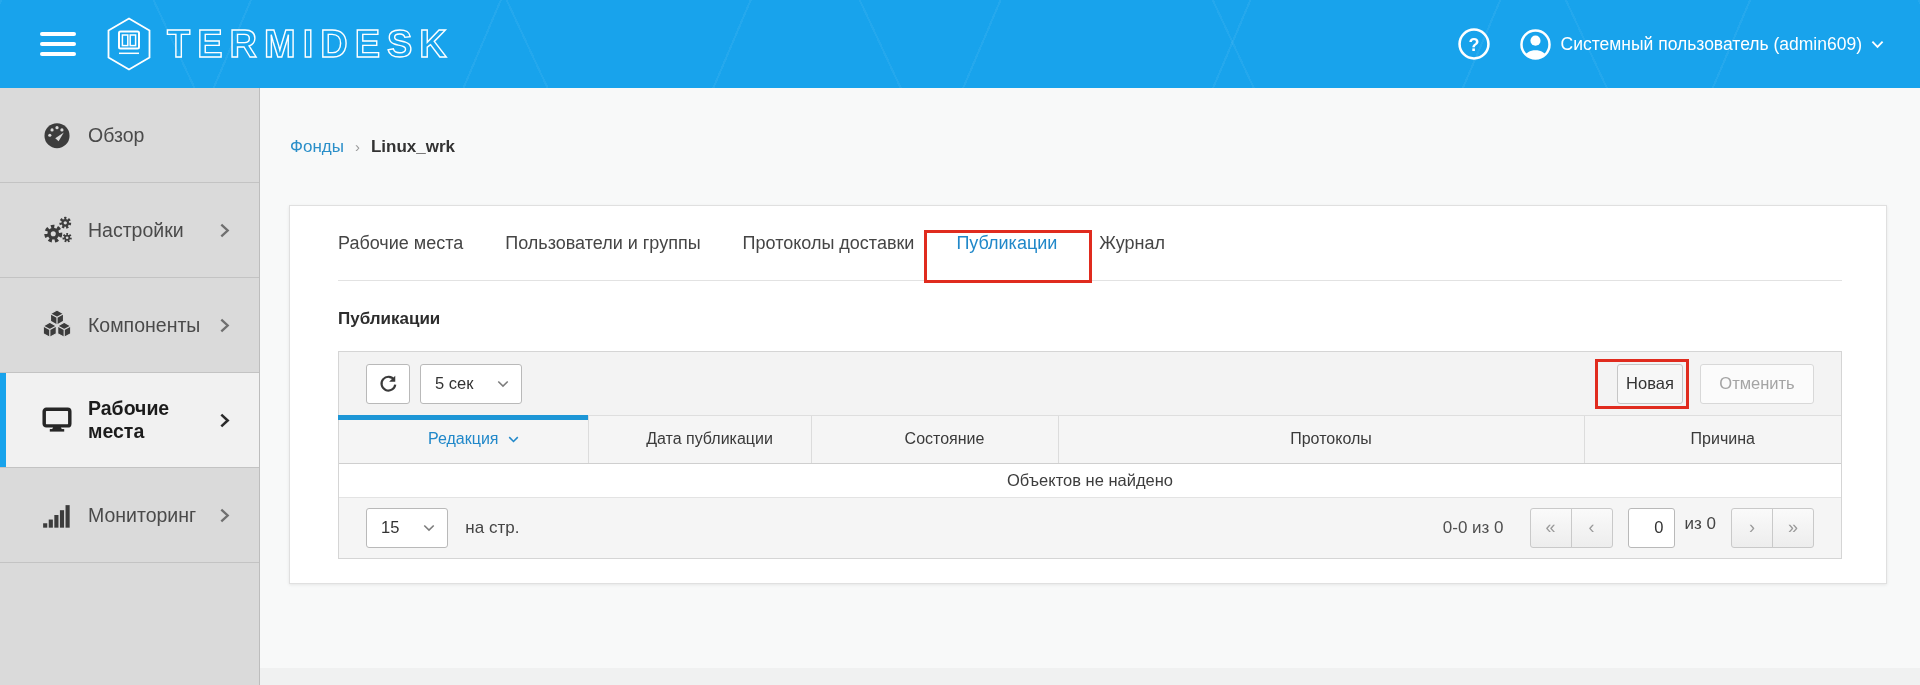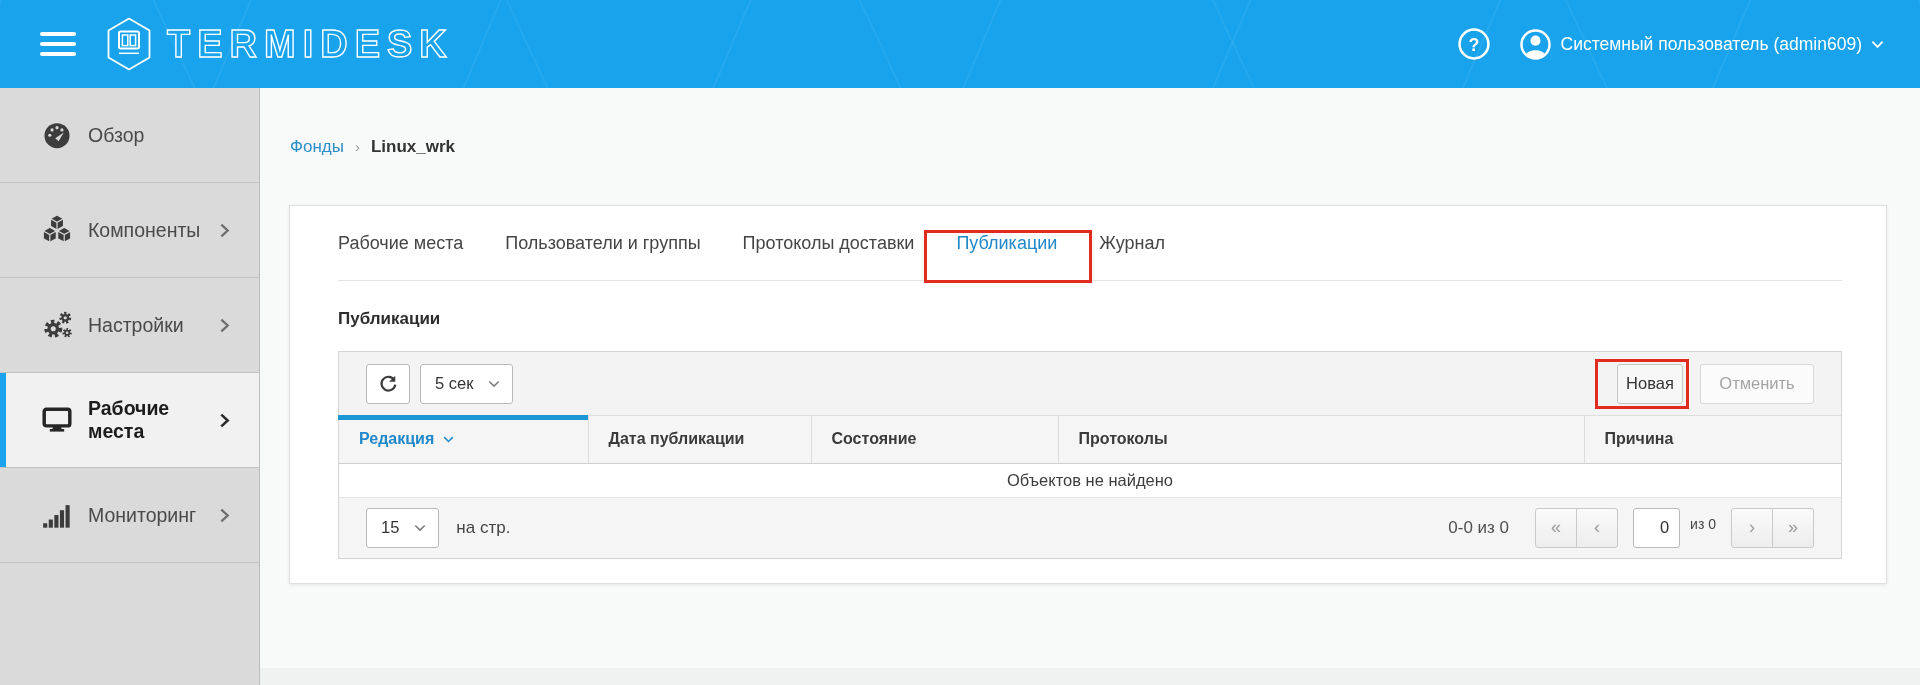--- a/index.html
+++ b/index.html
@@ -81,33 +81,33 @@
     display:flex; align-items:center; padding:0 27px; gap:10px;
   }
   .btn {
     height:40px; border:1px solid #c6c6c6; background:#f7f7f7; border-radius:3px;
     font-size:16.5px; color:#333; display:inline-flex; align-items:center; justify-content:center;
     cursor:pointer; font-family:inherit;
   }
   .icon-btn { width:44px; background:#fff; border-color:#b9b9b9; }
   .selectbox {
     height:40px; background:#fff; border:1px solid #b9b9b9; border-radius:3px;
-    display:inline-flex; align-items:center; gap:15px; padding:0 12px 0 14px;
+    display:inline-flex; align-items:center; gap:24px; padding:0 12px 0 14px;
     font-size:16.5px; color:#333; cursor:pointer;
   }
   .toolbar-right { margin-left:auto; display:flex; align-items:center; gap:17px; }
   .btn-wrap { position:relative;padding-left:16px; }
   .btn-new { width:66px; }
   .btn-wrap .annotation { top:-5px; bottom:-5px; left:-6px; right:-6px; }
   .btn-cancel { width:114px; color:#a4a4a4; border-color:#d8d8d8; background:#fbfbfb; cursor:default; }
   
   table { width:100%; border-collapse:collapse; table-layout:fixed; }
   thead th {
-    height:47px; background:#f5f5f5; text-align:left; padding:0 0 0 20px;
-    font-size:16px; font-weight:700; color:#3a3a3a; position:relative;
+    height:47px; background:#f5f5f5; text-align:center; padding:0 0 0 20px;
+    font-size:16px; font-weight:400; color:#3a3a3a; position:relative;
     border-right:1px solid #dcdcdc; border-bottom:1px solid #cfcfcf; cursor:pointer;
   }
   thead th:last-child { border-right:none; }
   th.sorted { color:#2188c9; }
   th.sorted::before { content:""; position:absolute; top:-1px; left:-1px; right:0; height:5px; background:#1d96d6; }
   .sort-chevron { margin-left:9px; vertical-align:1px; }
   tbody td {
     height:34px; text-align:center; font-size:16.5px; color:#3d3d3d;
     background:#fff; border-bottom:1px solid #e3e3e3;
   }
@@ -123,21 +123,21 @@
     display:flex; align-items:center; justify-content:center; cursor:pointer;
   }
   .pager-group .pager-btn + .pager-btn { margin-left:-1px; }
   .pager-group .pager-btn:first-child { border-radius:3px 0 0 3px; }
   .pager-group .pager-btn:last-child { border-radius:0 3px 3px 0; }
   .group-first { margin-right:15px; }
   .page-input {
     width:47px; height:40px; border:1px solid #b9b9b9; border-radius:3px; background:#fff;
     text-align:right; padding:0 10px; font-size:16.5px; color:#333; font-family:inherit;
   }
-  .of-label { font-size:14px; color:#444; margin:0 15px 8px 10px; }
+  .of-label { font-size:17px; color:#444; margin:0 15px 8px 10px; }
   .bottom-strip { position:absolute; left:0; right:0; bottom:0; height:17px; background:#f0f1f1; }
 </style>
 </head>
 <body>
 
 <header class="topbar">
   <div class="hamburger">
     <span></span>
       <span></span>
       <span></span>
@@ -188,49 +188,49 @@
         <circle cx="12" cy="6.5" r="1.2" fill="#dadada"></circle>
         <circle cx="15.7" cy="8.2" r="1.2" fill="#dadada"></circle>
         <path d="M10.7 14.4 L17.1 10.2 L13.2 16.6 Z" fill="#dadada"></path>
       </svg>
       <span class="side-label">Обзор</span>
     </div>
 
     <div class="side-item">
       <svg class="side-icon" viewBox="0 0 24 24">
         <defs>
-          <g id="cube">
-            <path d="M0 -5.6 L4.9 -2.9 L4.9 2.9 L0 5.6 L-4.9 2.9 L-4.9 -2.9 Z" fill="#3c3c3c" stroke="#dadada" stroke-width="0.9"></path>
-            <path d="M-4.9 -2.9 L0 -0.2 L4.9 -2.9 M0 -0.2 L0 5.6" stroke="#dadada" stroke-width="0.9" fill="none"></path>
-          </g>
-        </defs>
-        <use href="#cube" transform="translate(12,6.4)"></use>
-        <use href="#cube" transform="translate(6.6,15.6)"></use>
-        <use href="#cube" transform="translate(17.4,15.6)"></use>
-      </svg>
-      <span class="side-label">Компоненты</span>
-      <svg class="side-chevron" viewBox="0 0 16 16">
-        <path d="M5 2.5 L11 8 L5 13.5" fill="none" stroke="#6f6f6f" stroke-width="2.2"></path>
-      </svg>
-    </div>
-
-    <div class="side-item">
-      <svg class="side-icon" viewBox="0 0 24 24">
-        <defs>
           <g id="gear">
             <circle r="5.1" fill="none" stroke="#3c3c3c" stroke-width="3.3" stroke-dasharray="2.4 2.05"></circle>
             <circle r="4.4" fill="#3c3c3c"></circle>
             <circle r="1.9" fill="#dadada"></circle>
           </g>
         </defs>
         <use href="#gear" transform="translate(9.2,14.8)"></use>
         <use href="#gear" transform="translate(18.2,6.6) scale(0.66)"></use>
         <use href="#gear" transform="translate(19.6,17.8) scale(0.52)"></use>
       </svg>
       <span class="side-label">Настройки</span>
+      <svg class="side-chevron" viewBox="0 0 16 16">
+        <path d="M5 2.5 L11 8 L5 13.5" fill="none" stroke="#6f6f6f" stroke-width="2.2"></path>
+      </svg>
+    </div>
+
+    <div class="side-item">
+      <svg class="side-icon" viewBox="0 0 24 24">
+        <defs>
+          <g id="cube">
+            <path d="M0 -5.6 L4.9 -2.9 L4.9 2.9 L0 5.6 L-4.9 2.9 L-4.9 -2.9 Z" fill="#3c3c3c" stroke="#dadada" stroke-width="0.9"></path>
+            <path d="M-4.9 -2.9 L0 -0.2 L4.9 -2.9 M0 -0.2 L0 5.6" stroke="#dadada" stroke-width="0.9" fill="none"></path>
+          </g>
+        </defs>
+        <use href="#cube" transform="translate(12,6.4)"></use>
+        <use href="#cube" transform="translate(6.6,15.6)"></use>
+        <use href="#cube" transform="translate(17.4,15.6)"></use>
+      </svg>
+      <span class="side-label">Компоненты</span>
       <svg class="side-chevron" viewBox="0 0 16 16">
         <path d="M5 2.5 L11 8 L5 13.5" fill="none" stroke="#6f6f6f" stroke-width="2.2"></path>
       </svg>
     </div>
 
     <div class="side-item active">
       <svg class="side-icon" viewBox="0 0 24 24">
         <rect x="2.4" y="4" width="19.2" height="12.4" rx="1.6" fill="none" stroke="#262626" stroke-width="2.6"></rect>
         <path d="M9.6 16.4 L8.2 19.4 L15.8 19.4 L14.4 16.4 Z" fill="#262626"></path>
         <rect x="6.6" y="18.8" width="10.8" height="1.9" fill="#262626"></rect>

